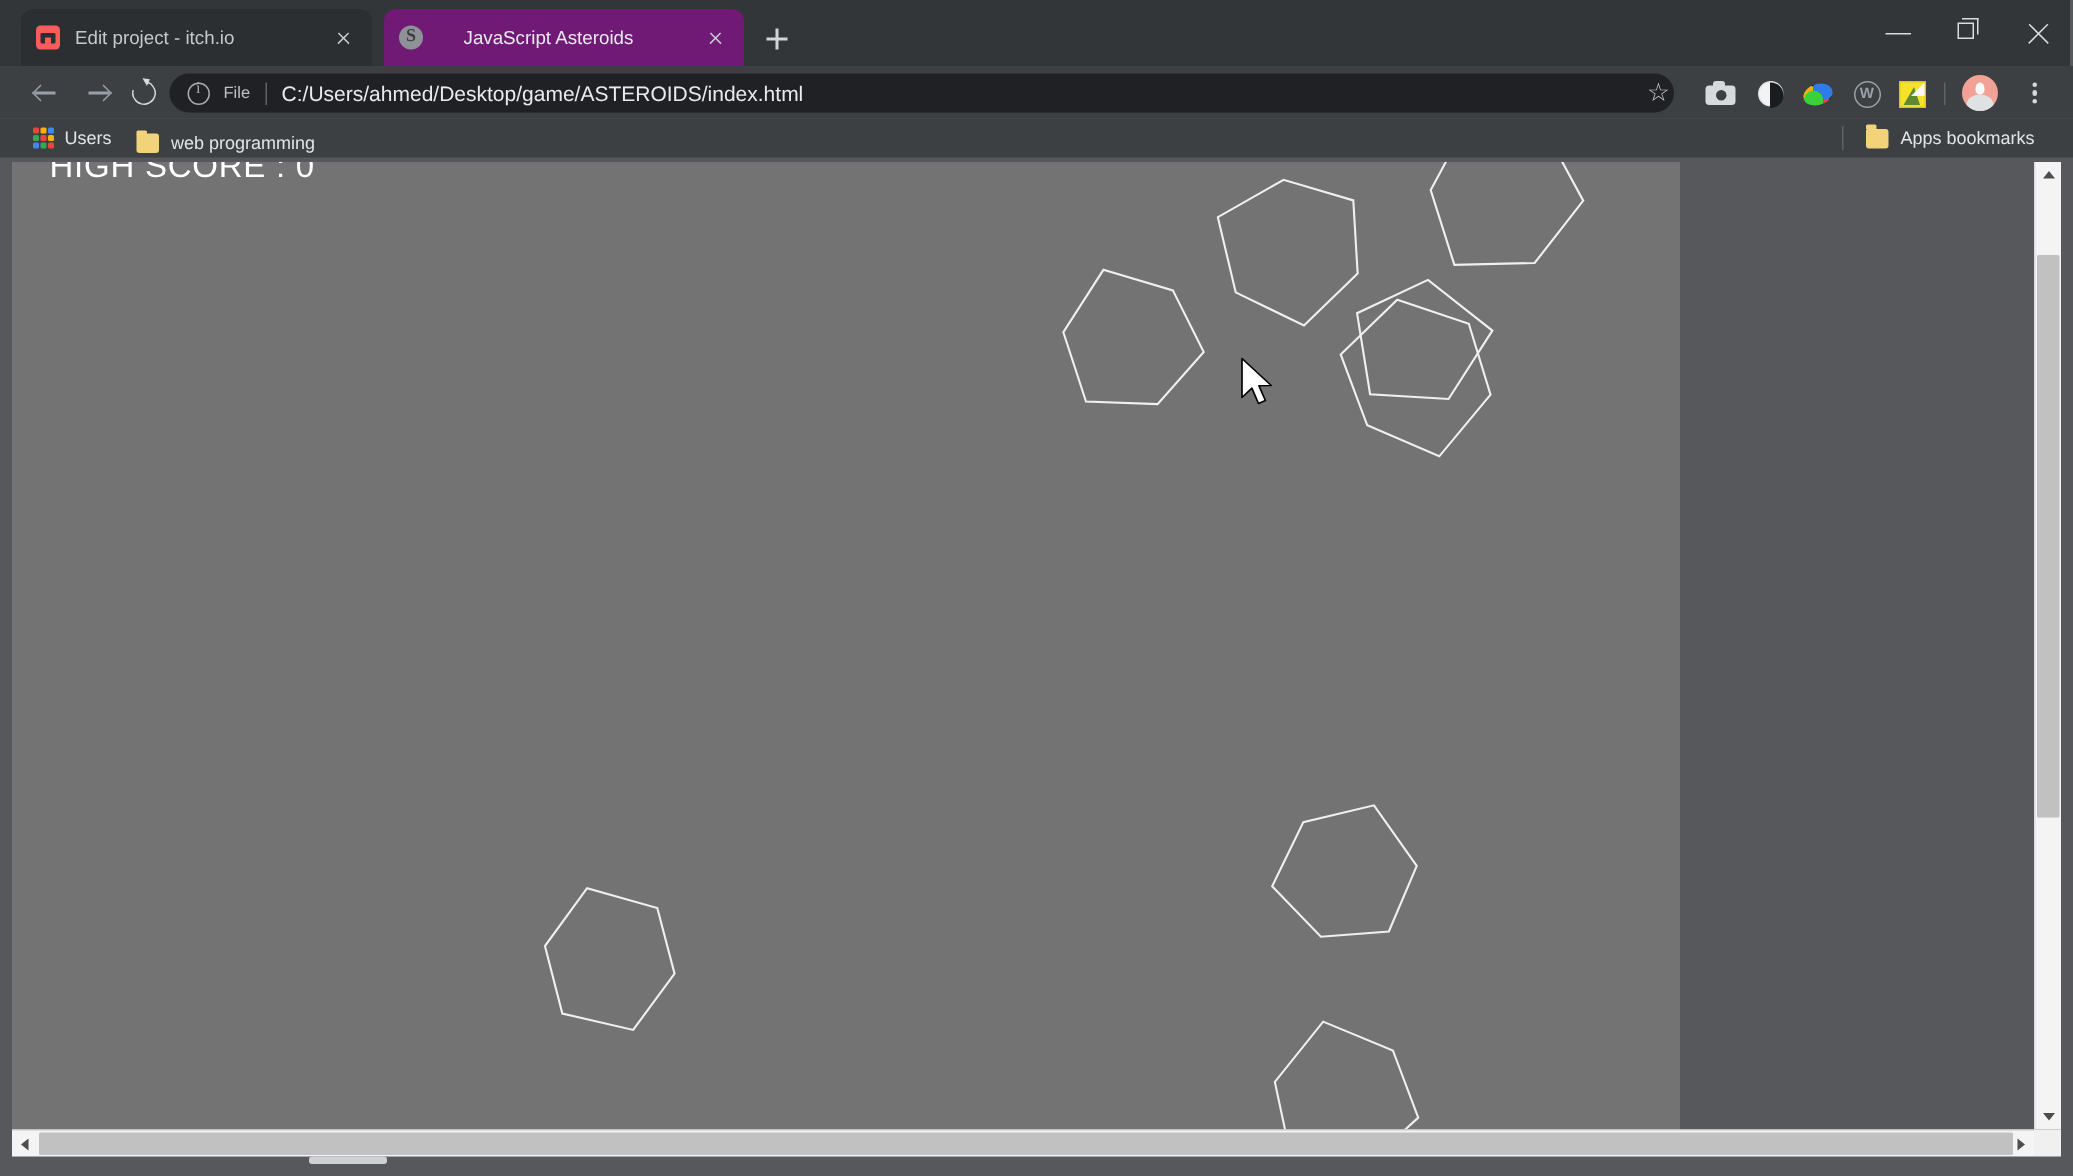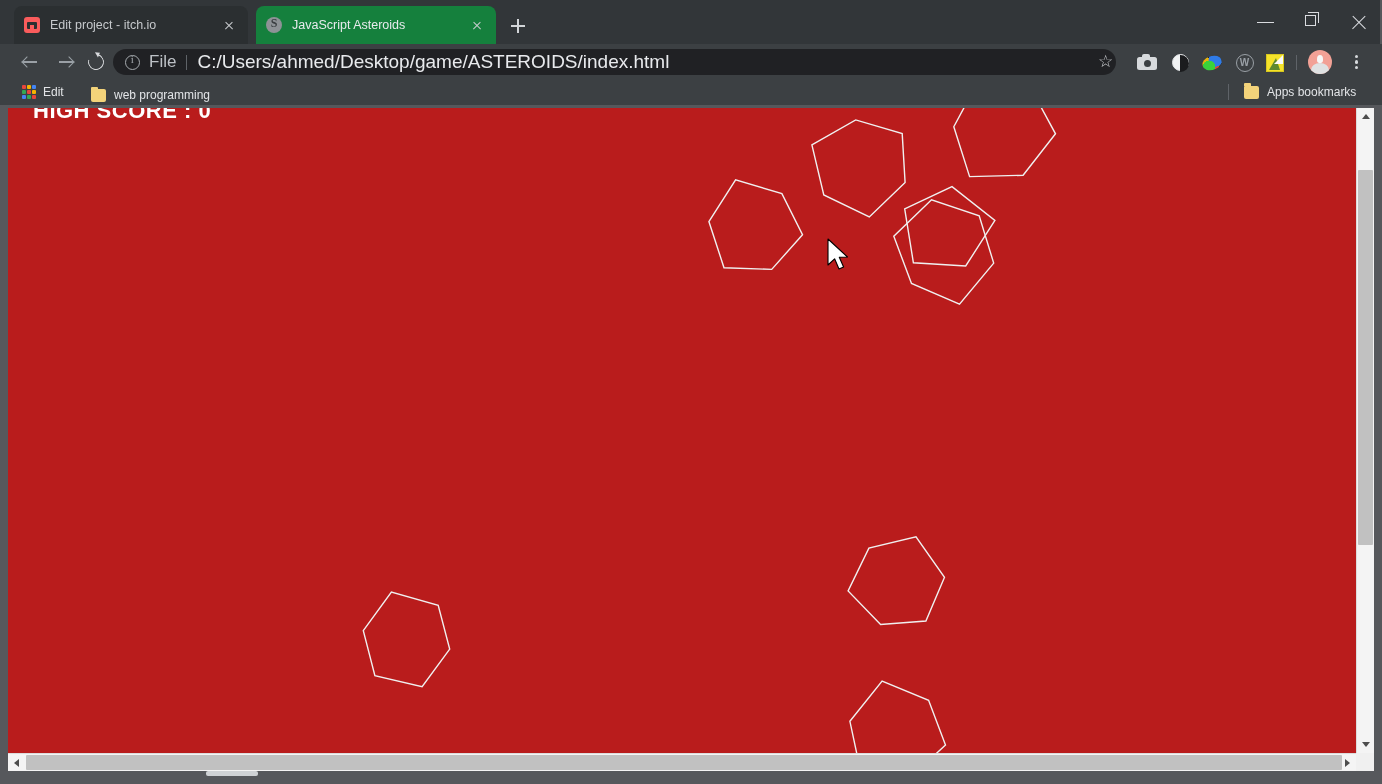--- a/index.html
+++ b/index.html
@@ -21,21 +21,21 @@
     position:absolute; left:0; top:0; width:1380px; height:44px;
     background:#323639;
   }
   .tab {
     position:absolute; top:6px; height:38px;
     border-radius:8px 8px 0 0;
     display:flex; align-items:center; padding:0 10px;
     cursor:default;
   }
   .tab.inactive { background:#2b2f31; }
-  .tab.active { background:#15803d; }
+  .tab.active { background:#701a75;gap:17px; }
   .tab-fav {
     width:16px; height:16px; flex:0 0 16px; margin-right:10px;
     border-radius:3px; display:block;
   }
   .fav-itch {
     background:#fa5c5c;
     position:relative;
     border-radius:3px;
   }
   .fav-itch::before {
@@ -141,26 +141,26 @@
   .info-icon {
     width:15px; height:15px; border:1.3px solid #a6abaf; border-radius:50%;
     position:relative; flex:0 0 15px;
   }
   .info-icon::before {
     content:"i"; position:absolute; left:0; top:-2.5px; width:12.4px;
     text-align:center; font-size:11px; color:#a6abaf;
     font-family:"Liberation Serif", serif;
   }
   #url-scheme {
-    font-size:17px; color:#bdc1c6; margin-left:9px;
+    font-size:11px; color:#bdc1c6; margin-left:9px;
   }
   #url-div {
     width:1px; height:15px; background:#5f6368; margin:0 10px;
   }
-  #url-text { font-size:19px; color:#e8eaed; }
+  #url-text { font-size:14px; color:#e8eaed; }
 
   #star {
     position:absolute; left:1098px; top:8px;
     font-size:17px; color:#c9cccf; line-height:20px;
   }
   .ext { position:absolute; top:6px; width:24px; height:24px; }
   #ext-cam  { left:1135px; }
   #ext-half { left:1168px; }
   #ext-swirl{ left:1200px; }
   #ext-w    { left:1232px; }
@@ -274,22 +274,22 @@
   .bm-label { font-size:12px; color:#e2e4e7; white-space:nowrap; }
   #bm-web { left:85px;align-items:flex-end; }
   #bm-other { left:1238px; }
   #bm-other-div {
     position:absolute; left:1228px; top:5px; width:1px; height:16px;
     background:#5f6368;
   }
 
   
   #viewport {
-    position:absolute; left:8px; top:108px; width:1348px; height:645px;
-    background:#b91c1c; overflow:hidden;font-weight:bold;
+    position:absolute; left:8px; top:108px; width:1112px; height:645px;
+    background:#737373; overflow:hidden;
   }
   #gamecanvas { position:absolute; left:0; top:0; width:1348px; height:645px; }
   #highscore {
     position:absolute; left:25px; top:-10px;
     font-size:22px; color:#fff; letter-spacing:0.5px;
     font-family:"Liberation Sans", sans-serif;
     white-space:nowrap;
   }
   #gameover {
     position:absolute; left:0; top:388px; width:1348px;
@@ -438,21 +438,21 @@
         <span style="background:#e8453c"></span>
           <span style="background:#f5b400"></span>
           <span style="background:#4285f4"></span>
         <span style="background:#34a853"></span>
           <span style="background:#e8453c"></span>
           <span style="background:#f5b400"></span>
         <span style="background:#4285f4"></span>
           <span style="background:#34a853"></span>
           <span style="background:#e8453c"></span>
       </span>
-      <span class="bm-label">Edit</span>
+      <span class="bm-label">Users</span>
     </div>
 
     <div class="bm" id="bm-web">
       <span class="folder"></span>
       <span class="bm-label">web programming</span>
     </div>
 
     <div id="bm-other-div"></div>
     <div class="bm" id="bm-other">
       <span class="folder"></span>

